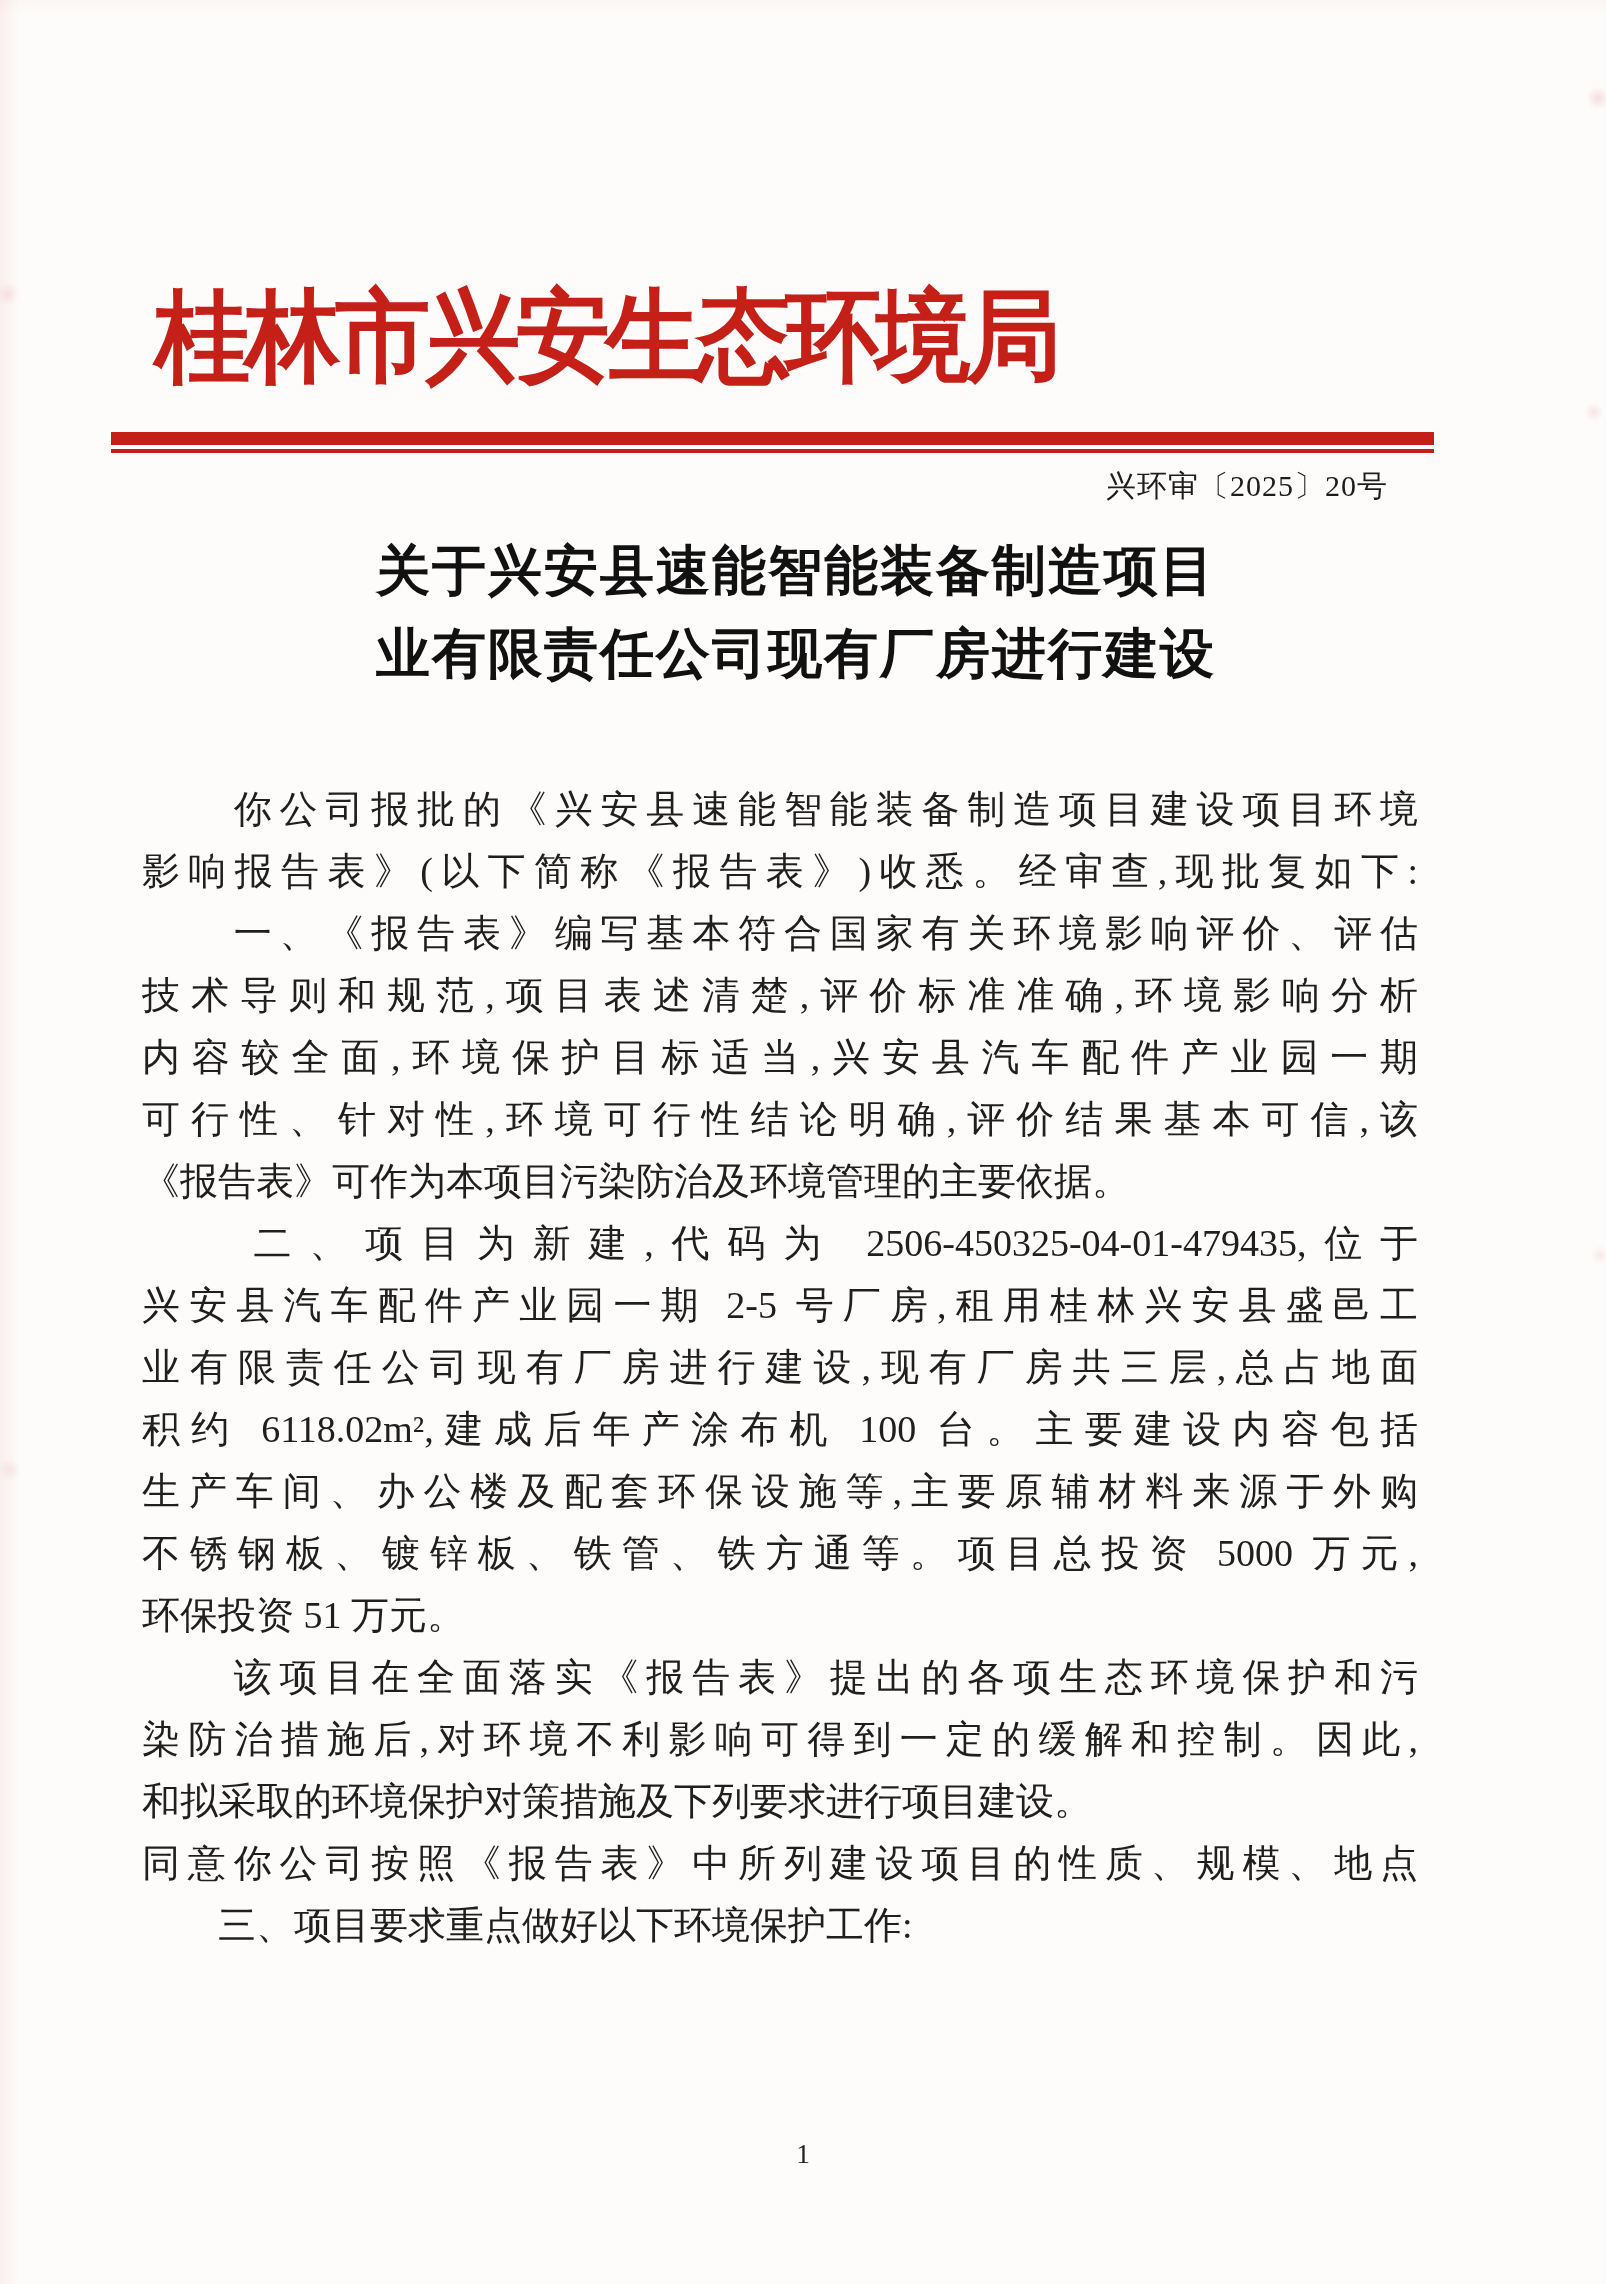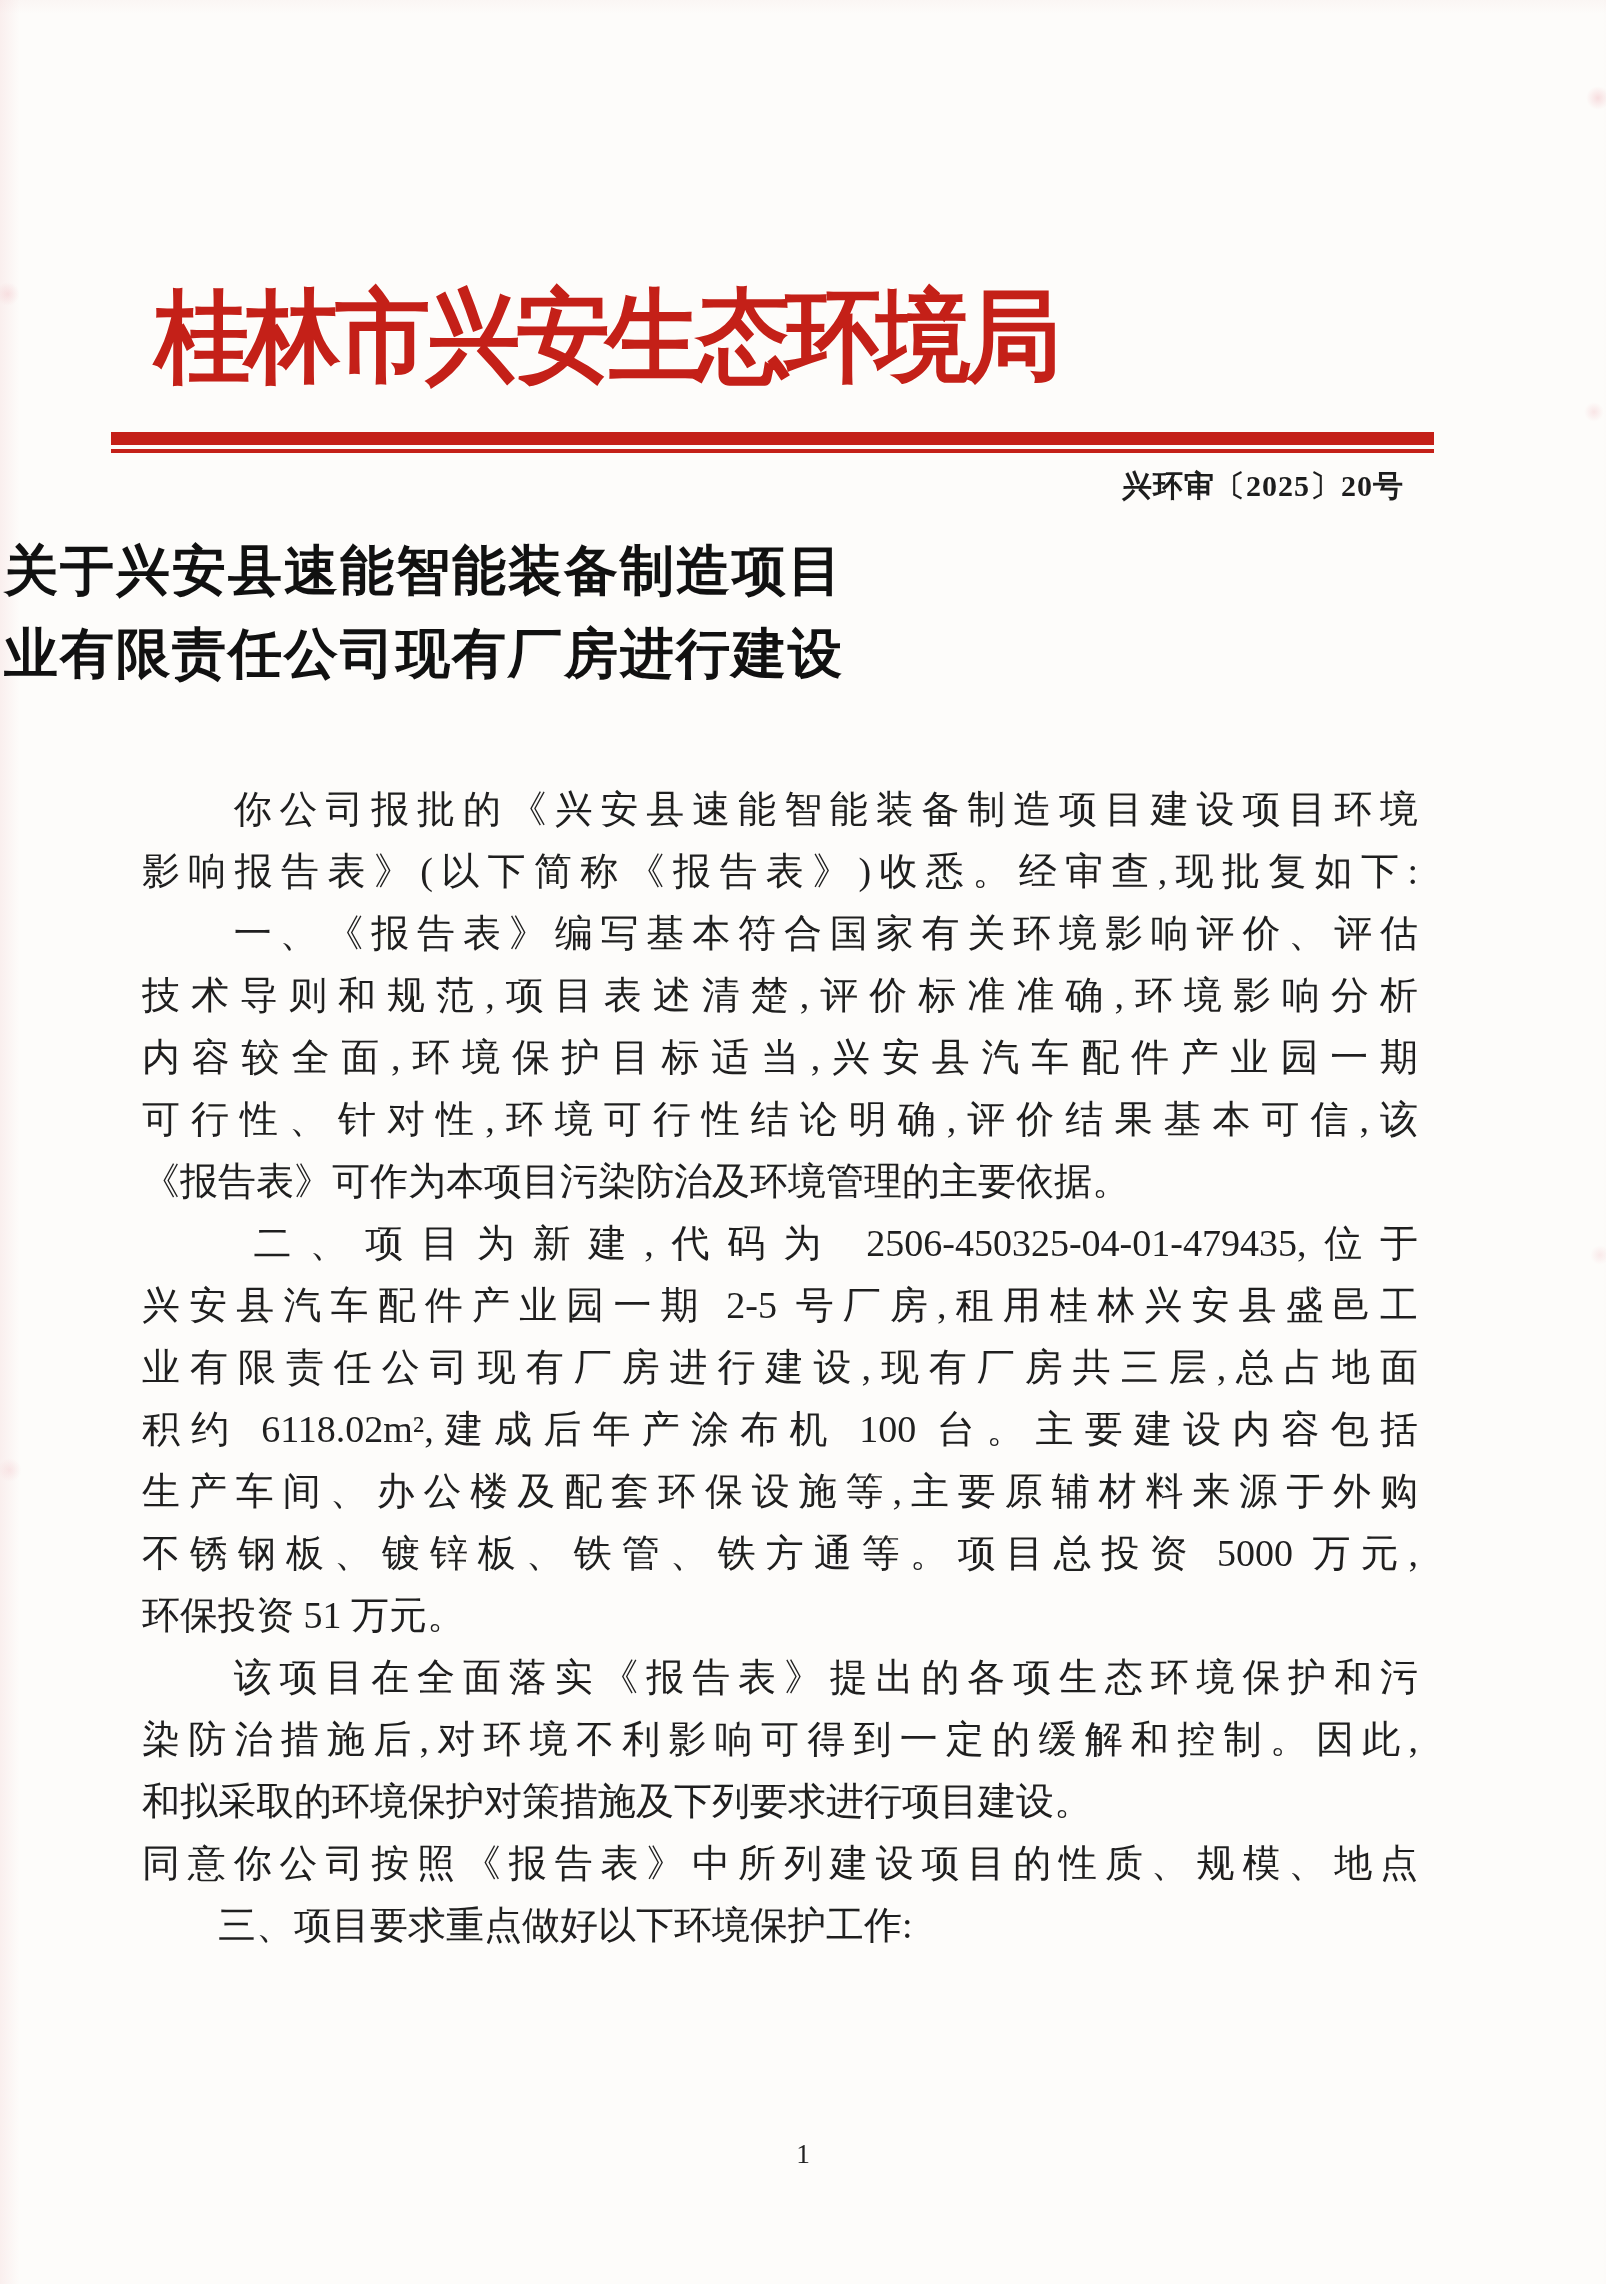--- a/index.html
+++ b/index.html
@@ -29,26 +29,26 @@
     letter-spacing:-4.9px;white-space:nowrap;
     color:var(--accent-red,#c42018);
     transform:scaleY(1.06);transform-origin:top left;
   }
   .rule{position:absolute;left:111px;top:432px;width:1323px;}
   .rule-thick{height:12.7px;background:var(--accent-red,#c42018);}
   .rule-gap{height:3.9px;}
   .rule-thin{height:4.9px;background:var(--accent-red,#c42018);}
   .docno{
     position:absolute;left:1106px;top:468px;
-    font-size:30px;line-height:35px;font-weight:bold;
-    letter-spacing:1px;white-space:nowrap;margin-left:16px;
+    font-size:30px;line-height:35px;font-weight:normal;
+    letter-spacing:1px;white-space:nowrap;
   }
   .title{
-    position:absolute;left:4px;top:530px;width:1568px;
-    text-align:left;font-weight:bold;
+    position:absolute;left:12px;top:530px;width:1568px;
+    text-align:center;font-weight:bold;
     font-size:54px;line-height:83px;letter-spacing:2px;
     color:#111;
   }
   .body{
     position:absolute;left:142px;top:778px;width:1276px;
     font-size:38px;line-height:62px;
     color:#1f1f1f;
   }
   .bl{height:62px;white-space:nowrap;text-align:left;}
   .bl.jf{white-space:normal;text-align:justify;text-align-last:justify;}

